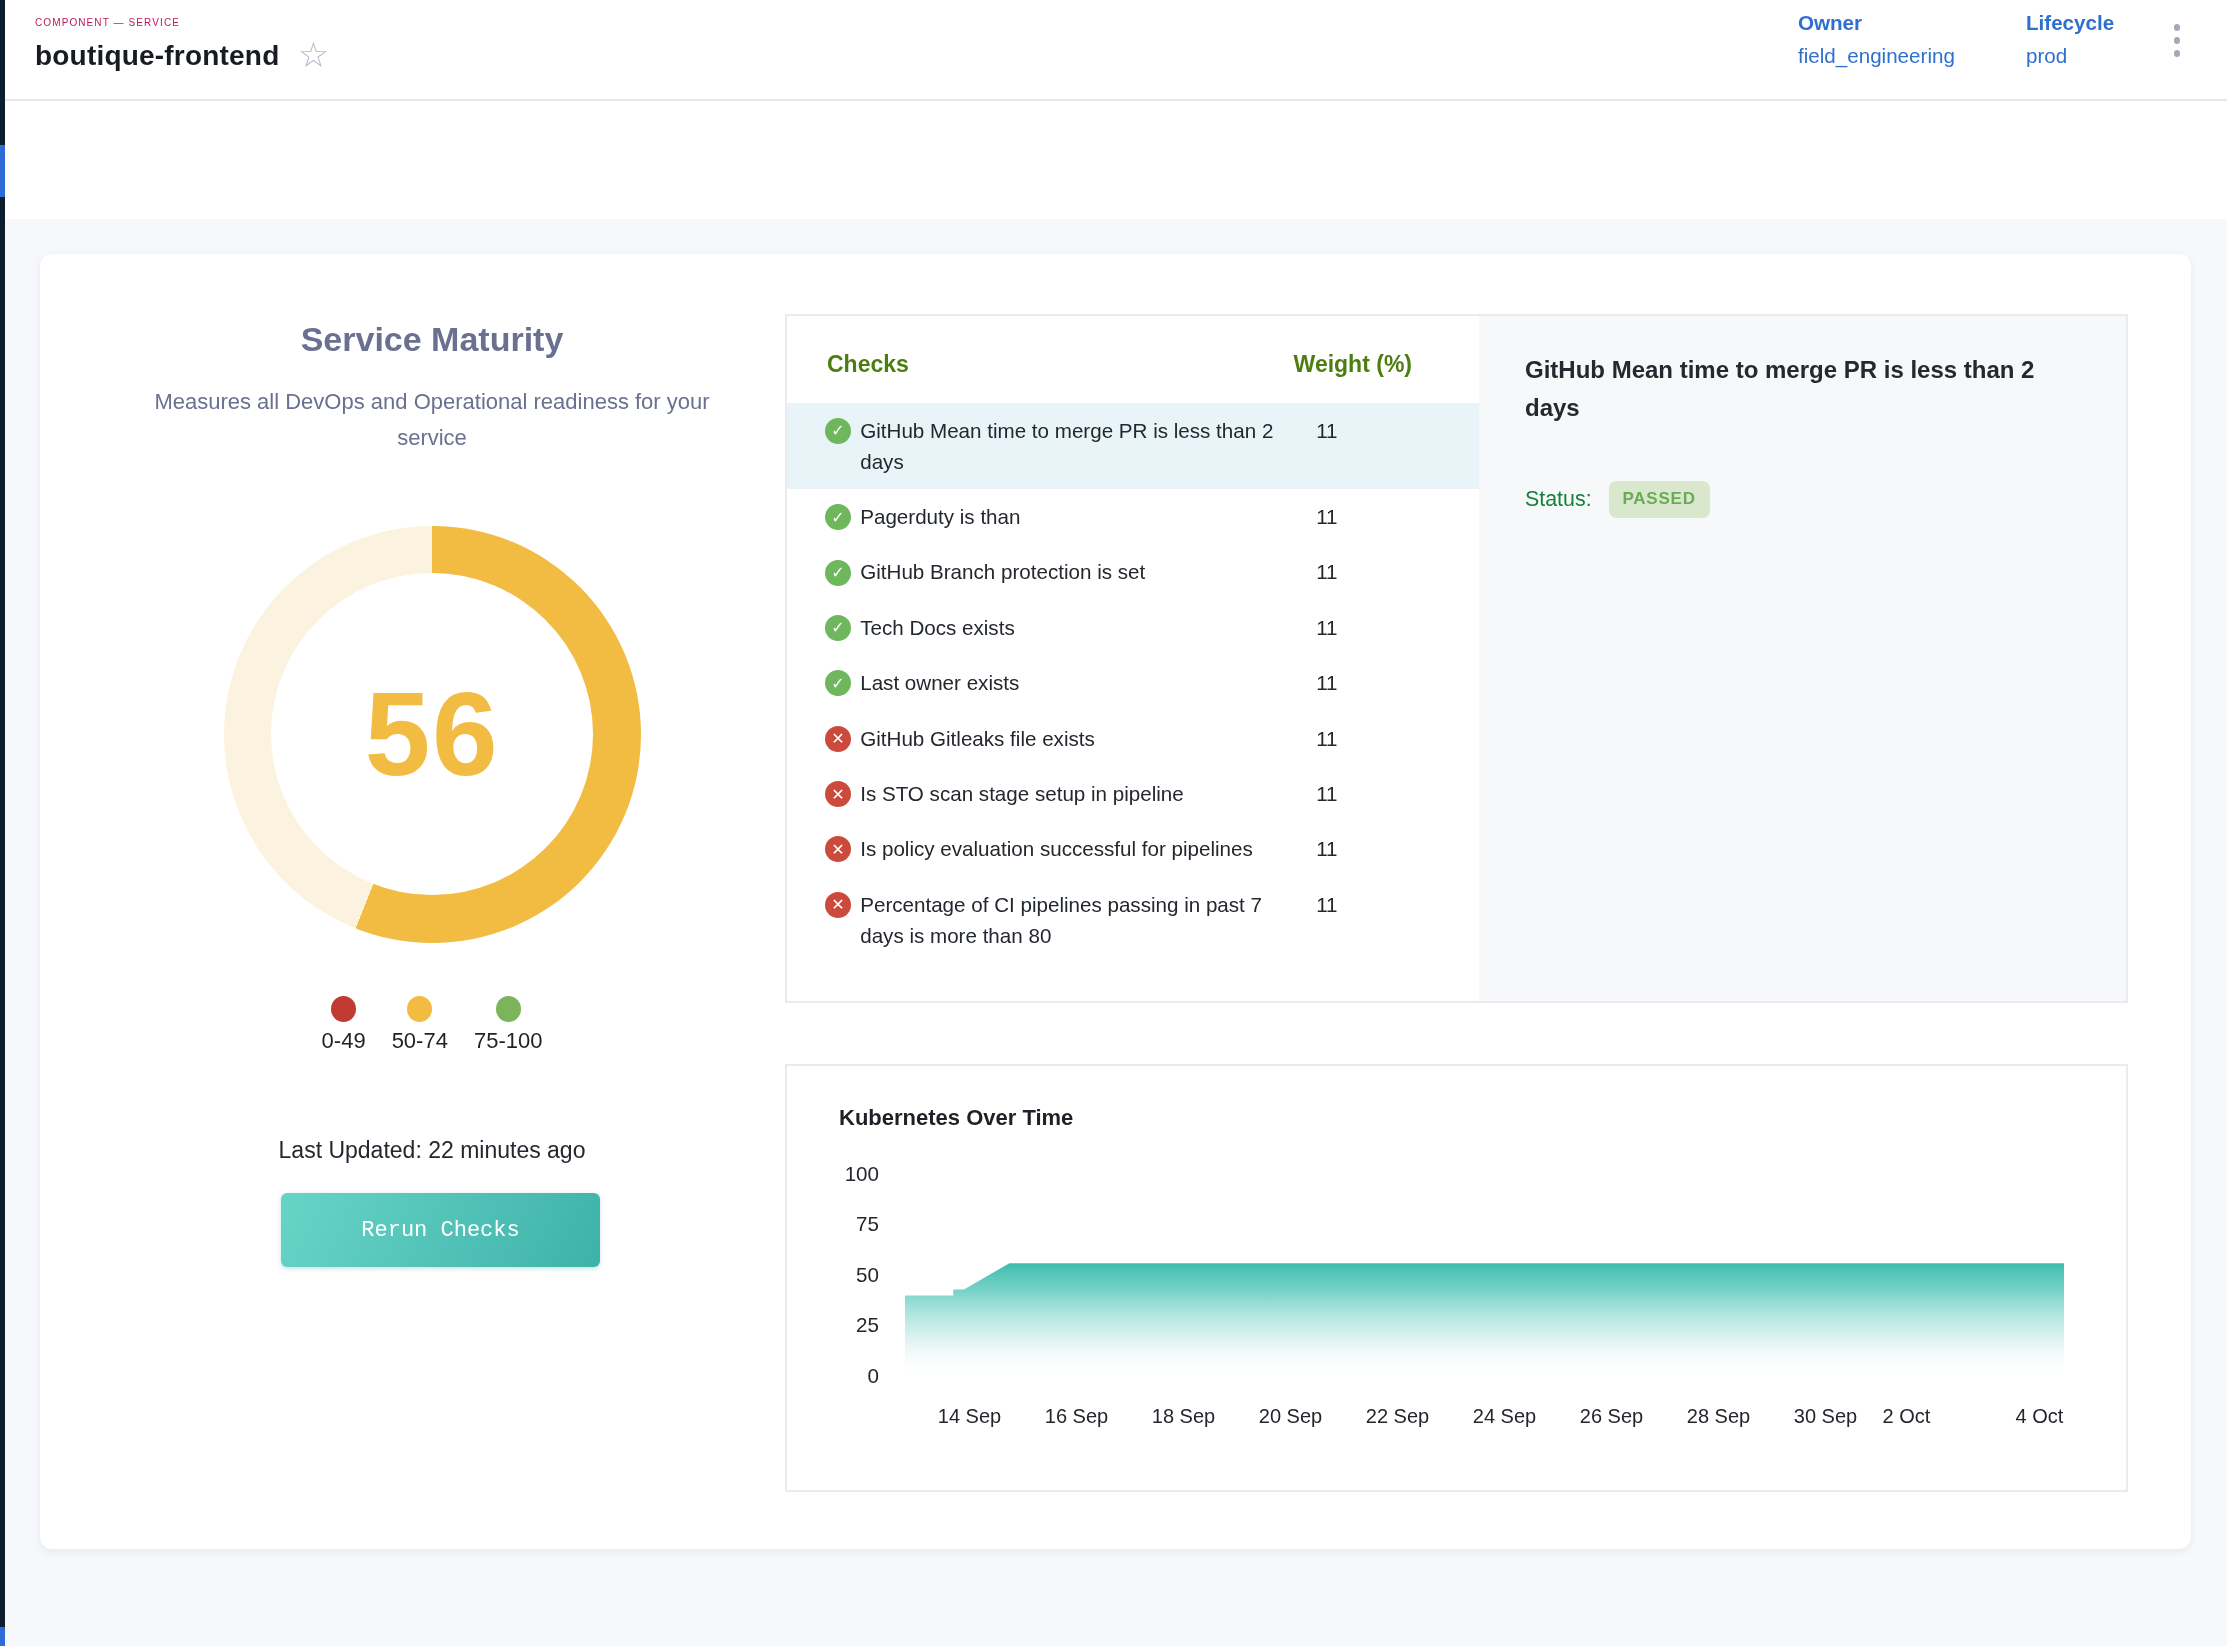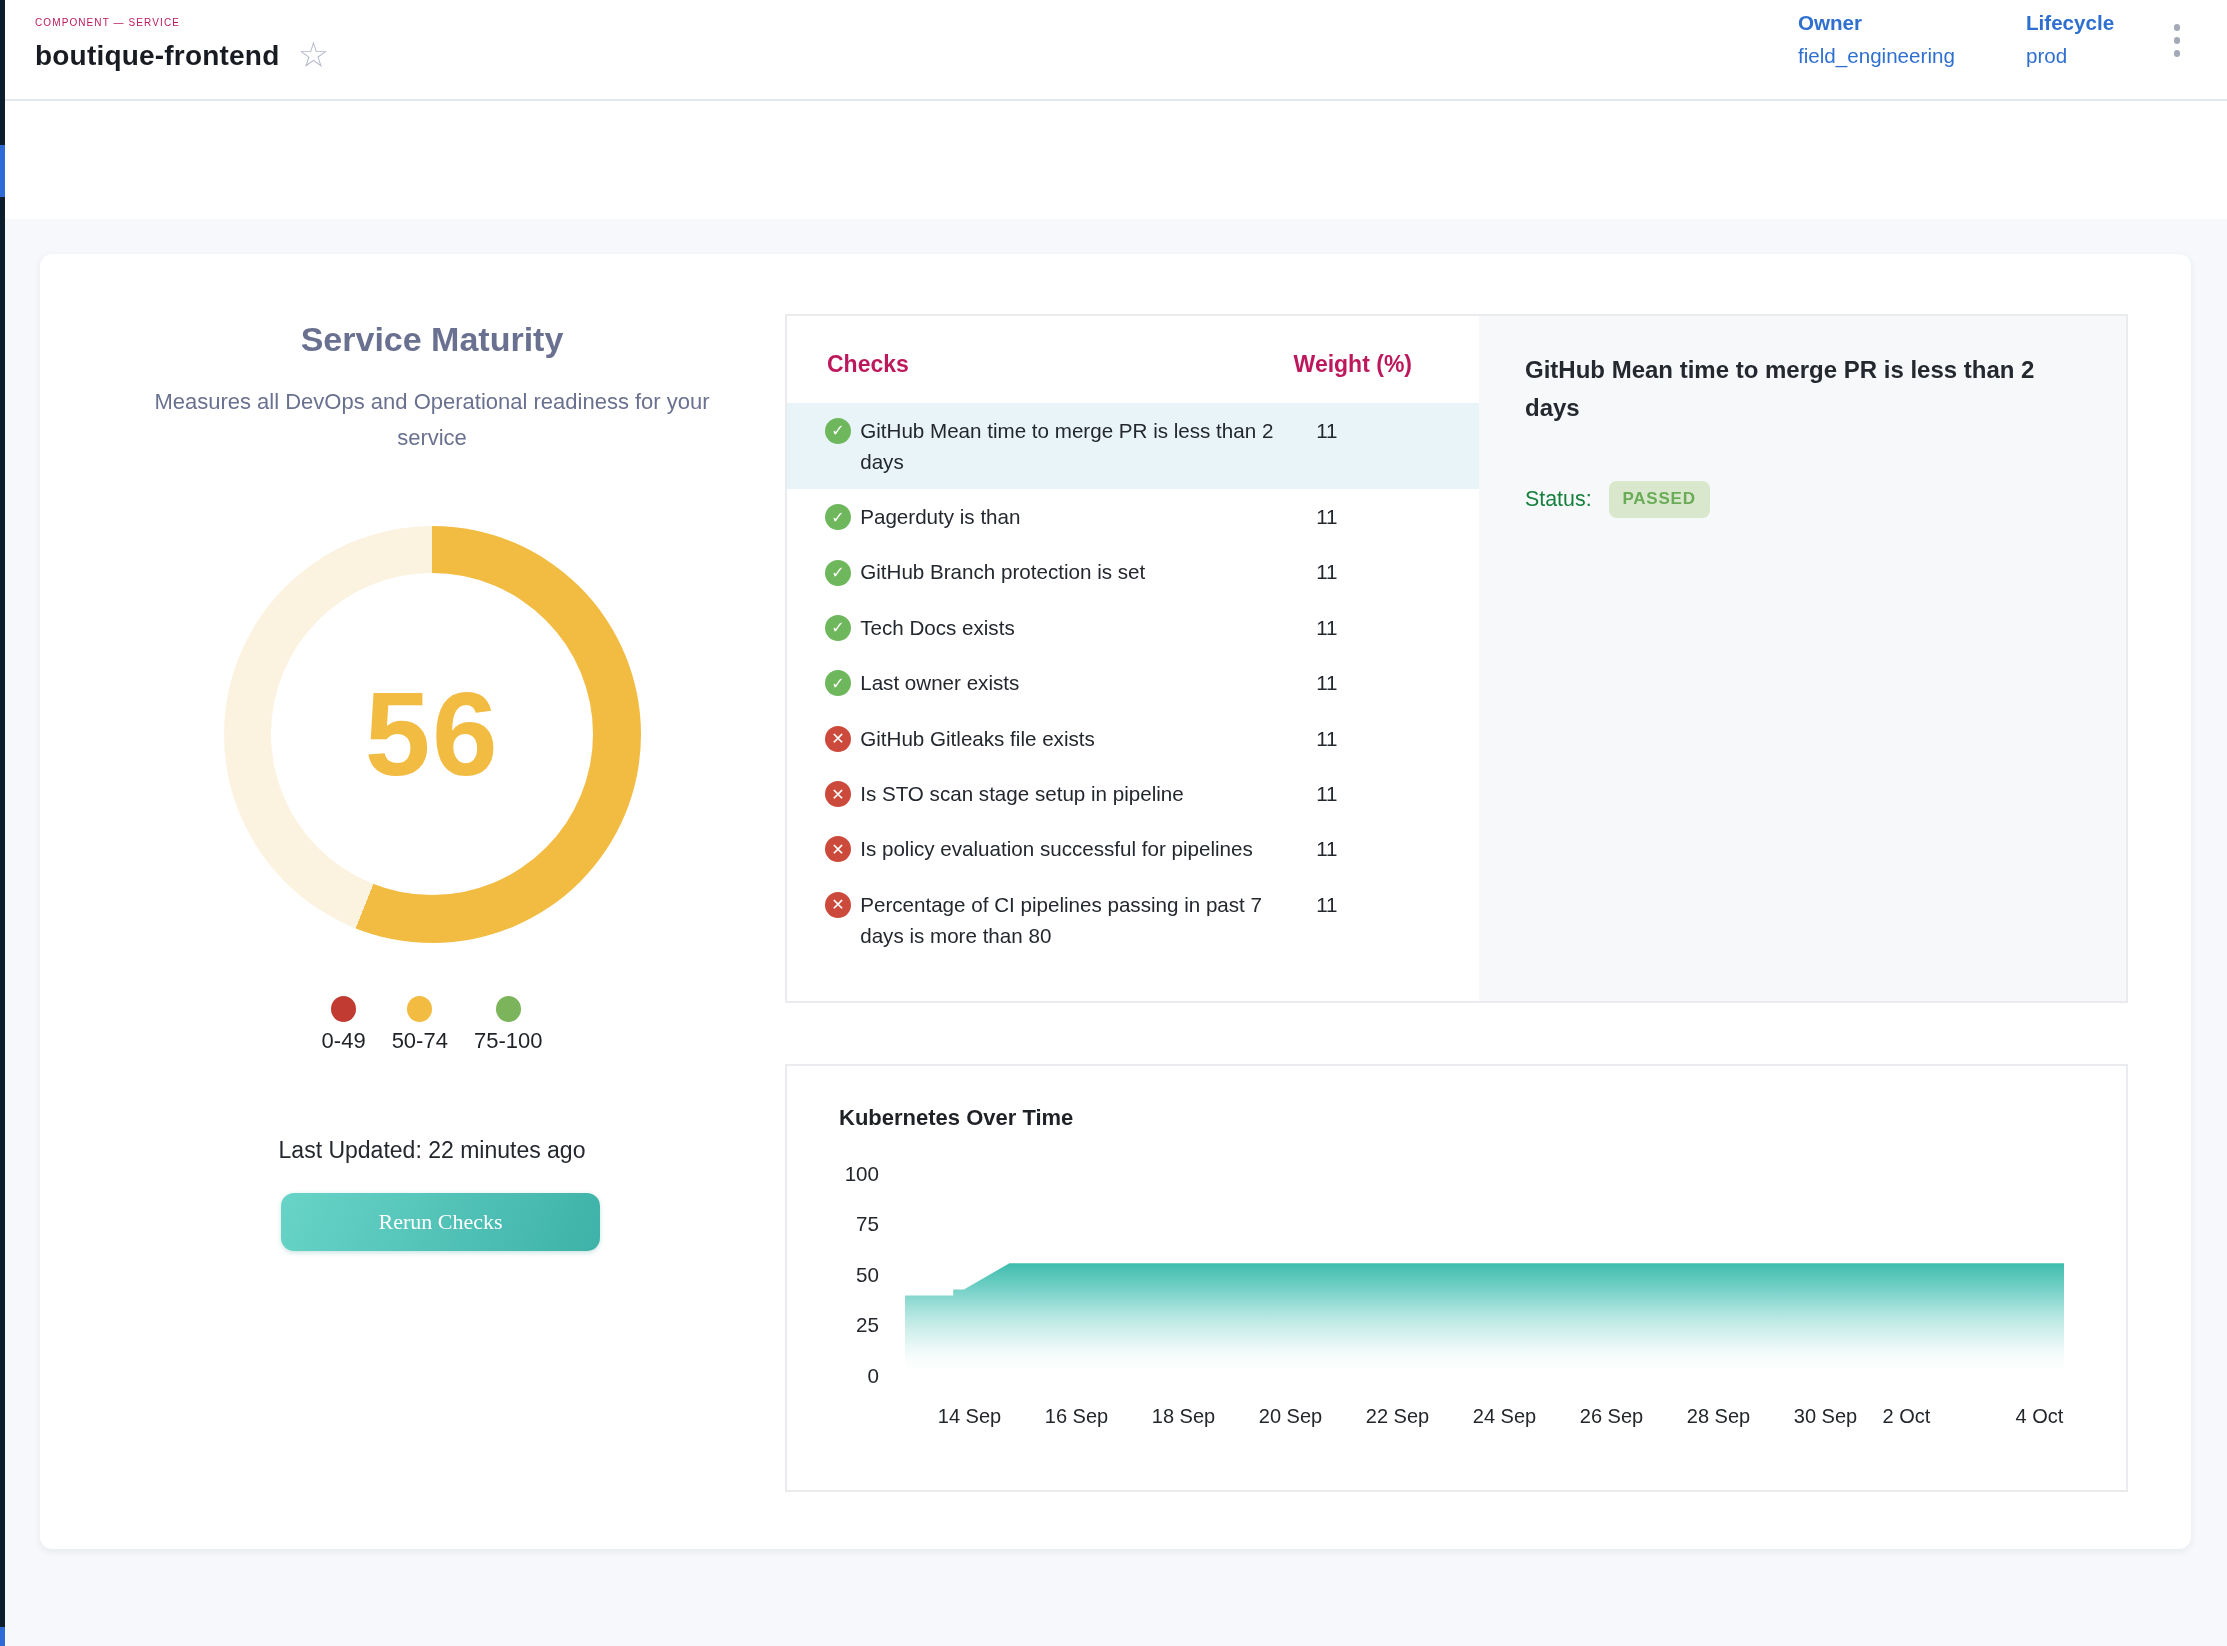--- a/index.html
+++ b/index.html
@@ -45,29 +45,29 @@
   .gauge-inner { position:absolute; left:47px; top:47px; width:322px; height:322px; background:#fff; border-radius:50%;
                  display:flex; align-items:center; justify-content:center; }
   .gauge-score { font-size:118px; font-weight:700; color:var(--fill); letter-spacing:1.5px; }
 
   .legend { position:absolute; left:115px; top:996px; width:634px; display:flex; justify-content:center; gap:26px; }
   .legend-item { display:flex; align-items:center; gap:6.1px;flex-direction:column; }
   .legend-dot { width:25px; height:26px; border-radius:50%; }
   .legend-label { font-size:22px; color:#1e2227; }
 
   .last-updated { position:absolute; left:115px; top:1137px; width:634px; text-align:center; font-size:23px; color:#23272e; }
-  .rerun-btn { position:absolute; left:281px; top:1193px; width:319px; height:58px; border:none; border-radius:13px;
+  .rerun-btn { position:absolute; left:281px; top:1193px; width:319px; height:74px; border:none; border-radius:6px;
                background:linear-gradient(115deg,#68d4c8 0%,#3eb2a8 100%); color:#fff; font-size:22px;
-               font-family:Liberation Serif, serif; cursor:pointer; box-shadow:0 1.5px 4.6px rgba(50,150,140,.25); }
+               font-family:Liberation Mono, monospace; cursor:pointer; box-shadow:0 1.5px 4.6px rgba(50,150,140,.25); }
 
   
   .checks-wrap { position:absolute; left:785px; top:314px; width:1343px; height:689px; border:2.3px solid #e9ebef; background:#fff; display:flex; }
   .checks-col { width:692px; display:flex; flex-direction:column; }
   .checks-header { display:flex; justify-content:space-between; padding:35px 67px 0 40px; }
-  .checks-header span { font-size:23px; font-weight:700; color:#be185d; }
+  .checks-header span { font-size:23px; font-weight:700; color:#4d7c0f; }
   .checks-list { margin-top:24.5px; display:flex; flex-direction:column; }
   .check-row { display:flex; align-items:flex-start; padding:12.2px 0; cursor:pointer; }
   .check-row.selected { background:#e9f4f9; }
   .check-icon { width:26px; height:26px; border-radius:50%; margin:3.1px 9.2px 0 38px; flex:none;
                 display:flex; align-items:center; justify-content:center; color:#fff; font-size:16px; font-weight:700; }
   .check-row.passed .check-icon { background:#6eb75d; }
   .check-row.failed .check-icon { background:#cc4a3c; }
   .check-label { width:443px; font-size:20.6px; line-height:31px; color:#23272e; }
   .check-weight { margin-left:13px; font-size:20.6px; line-height:31px; color:#23272e; }
 

